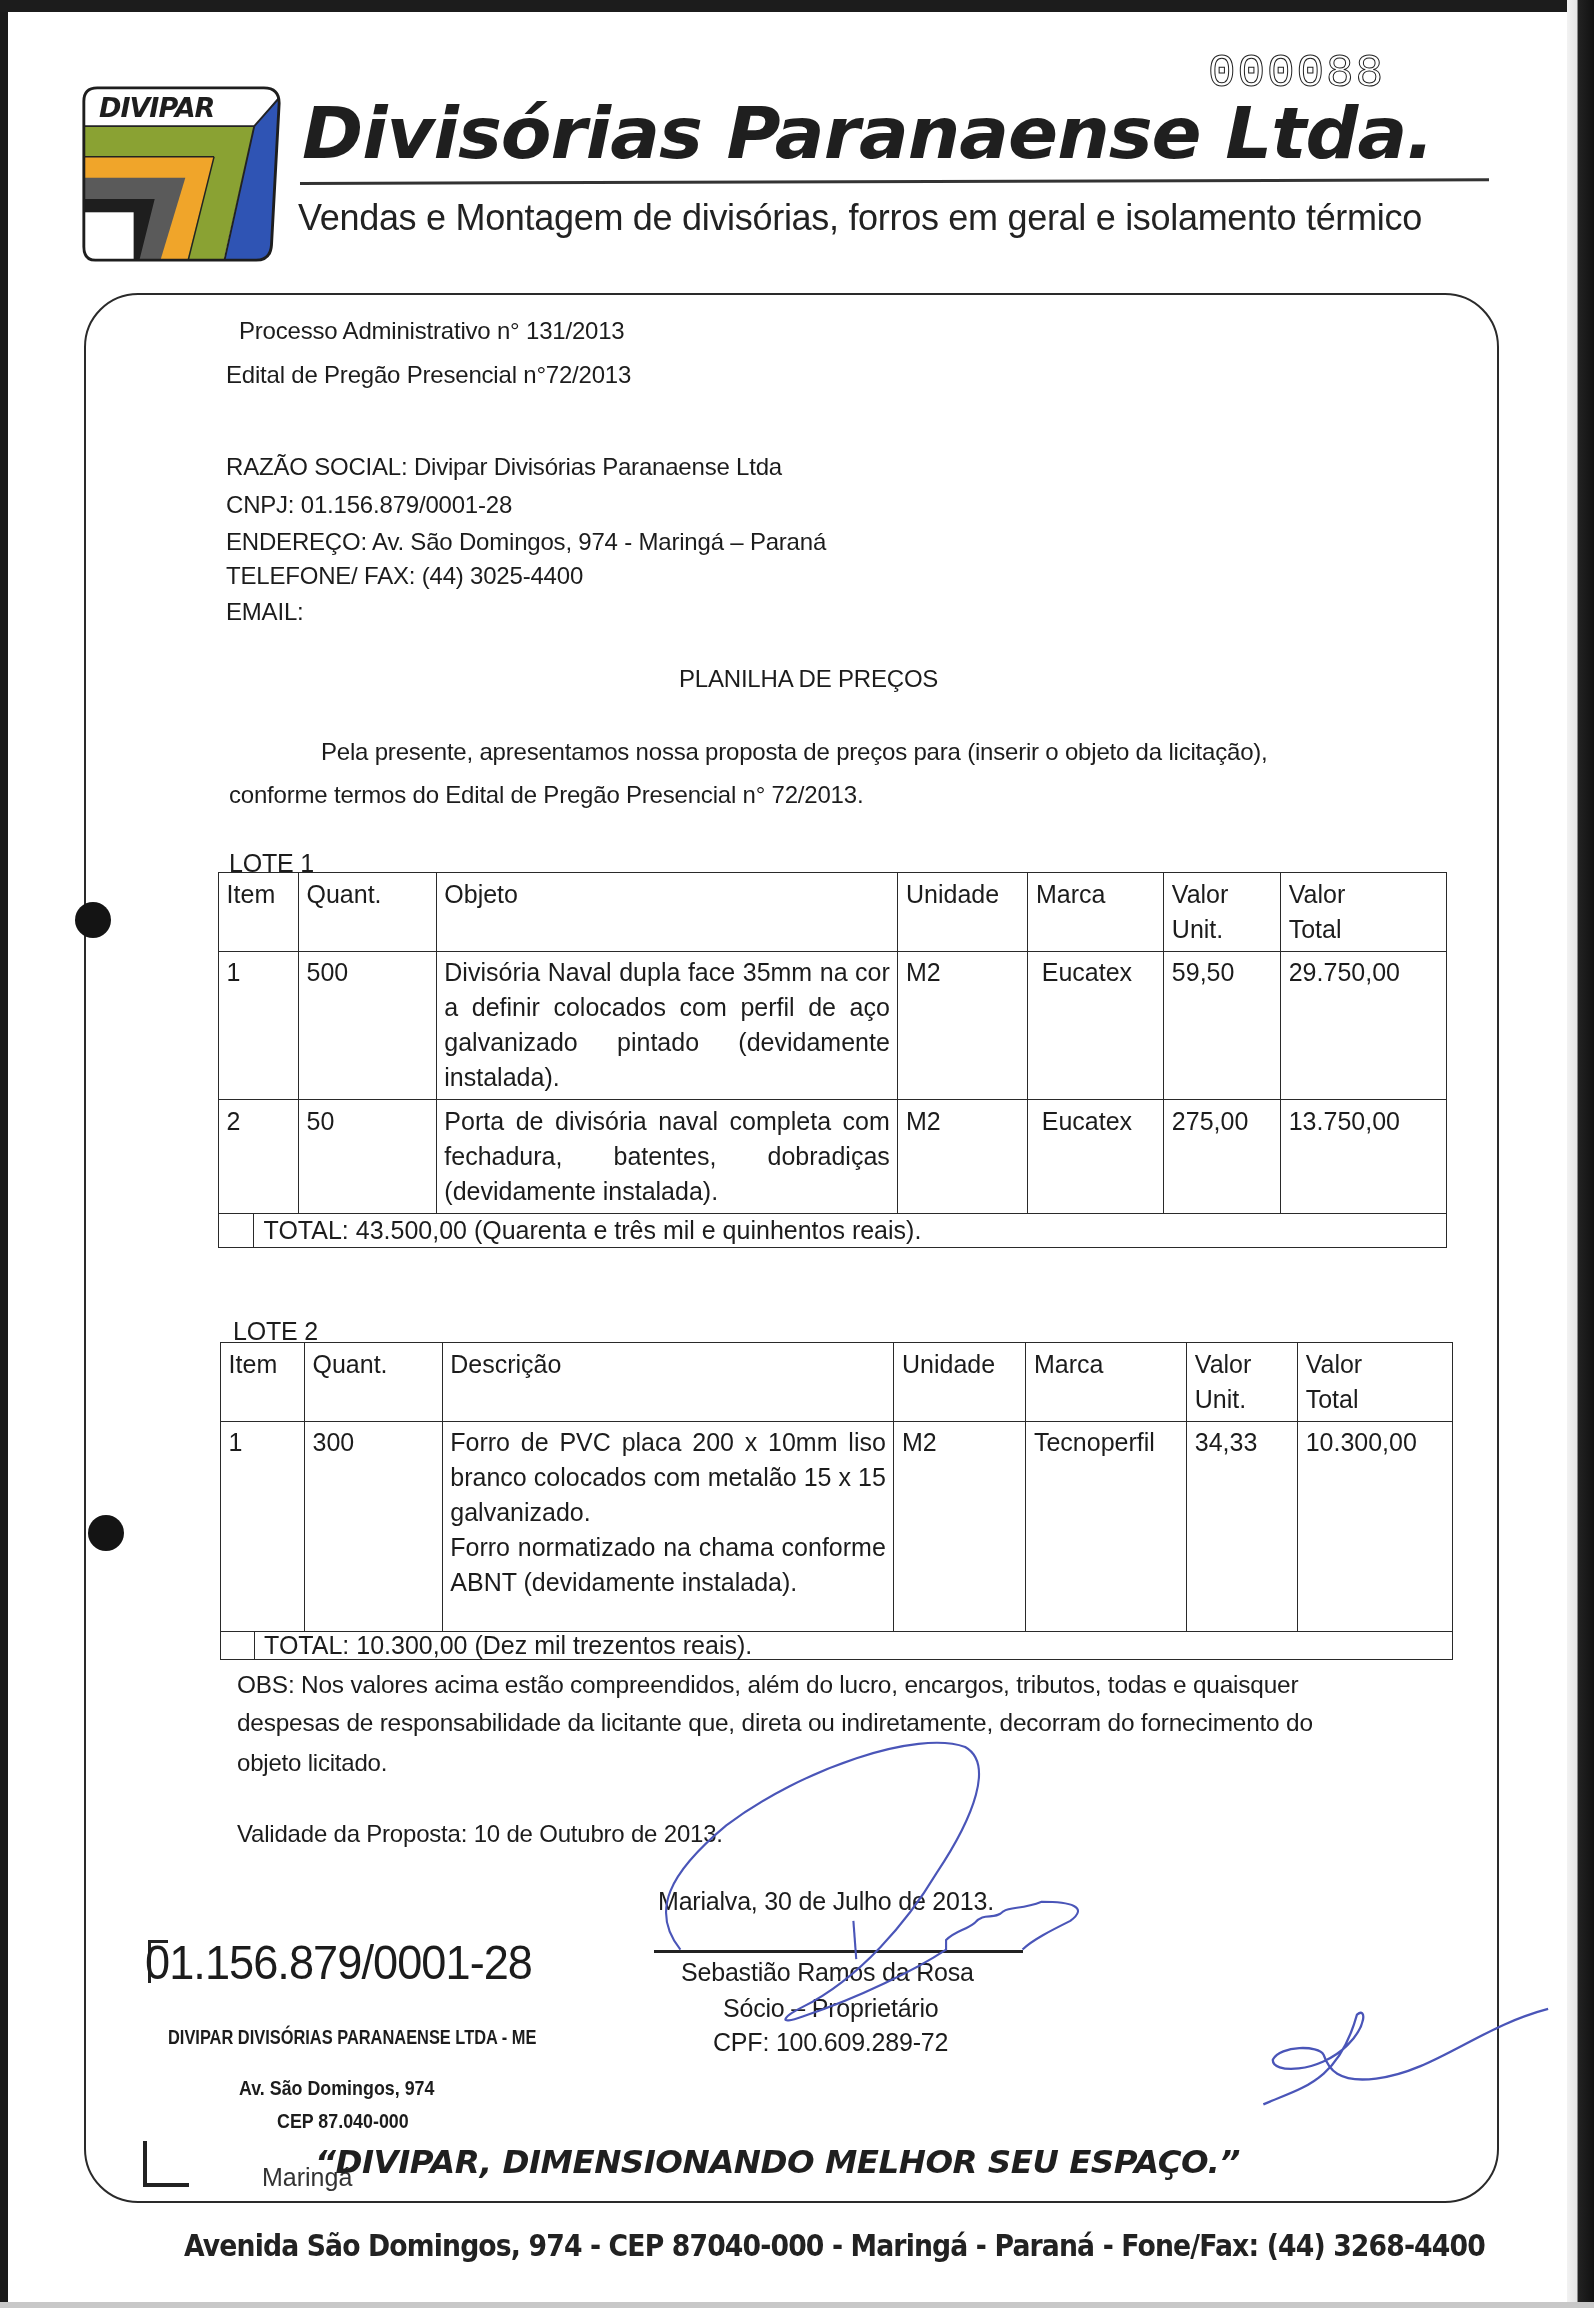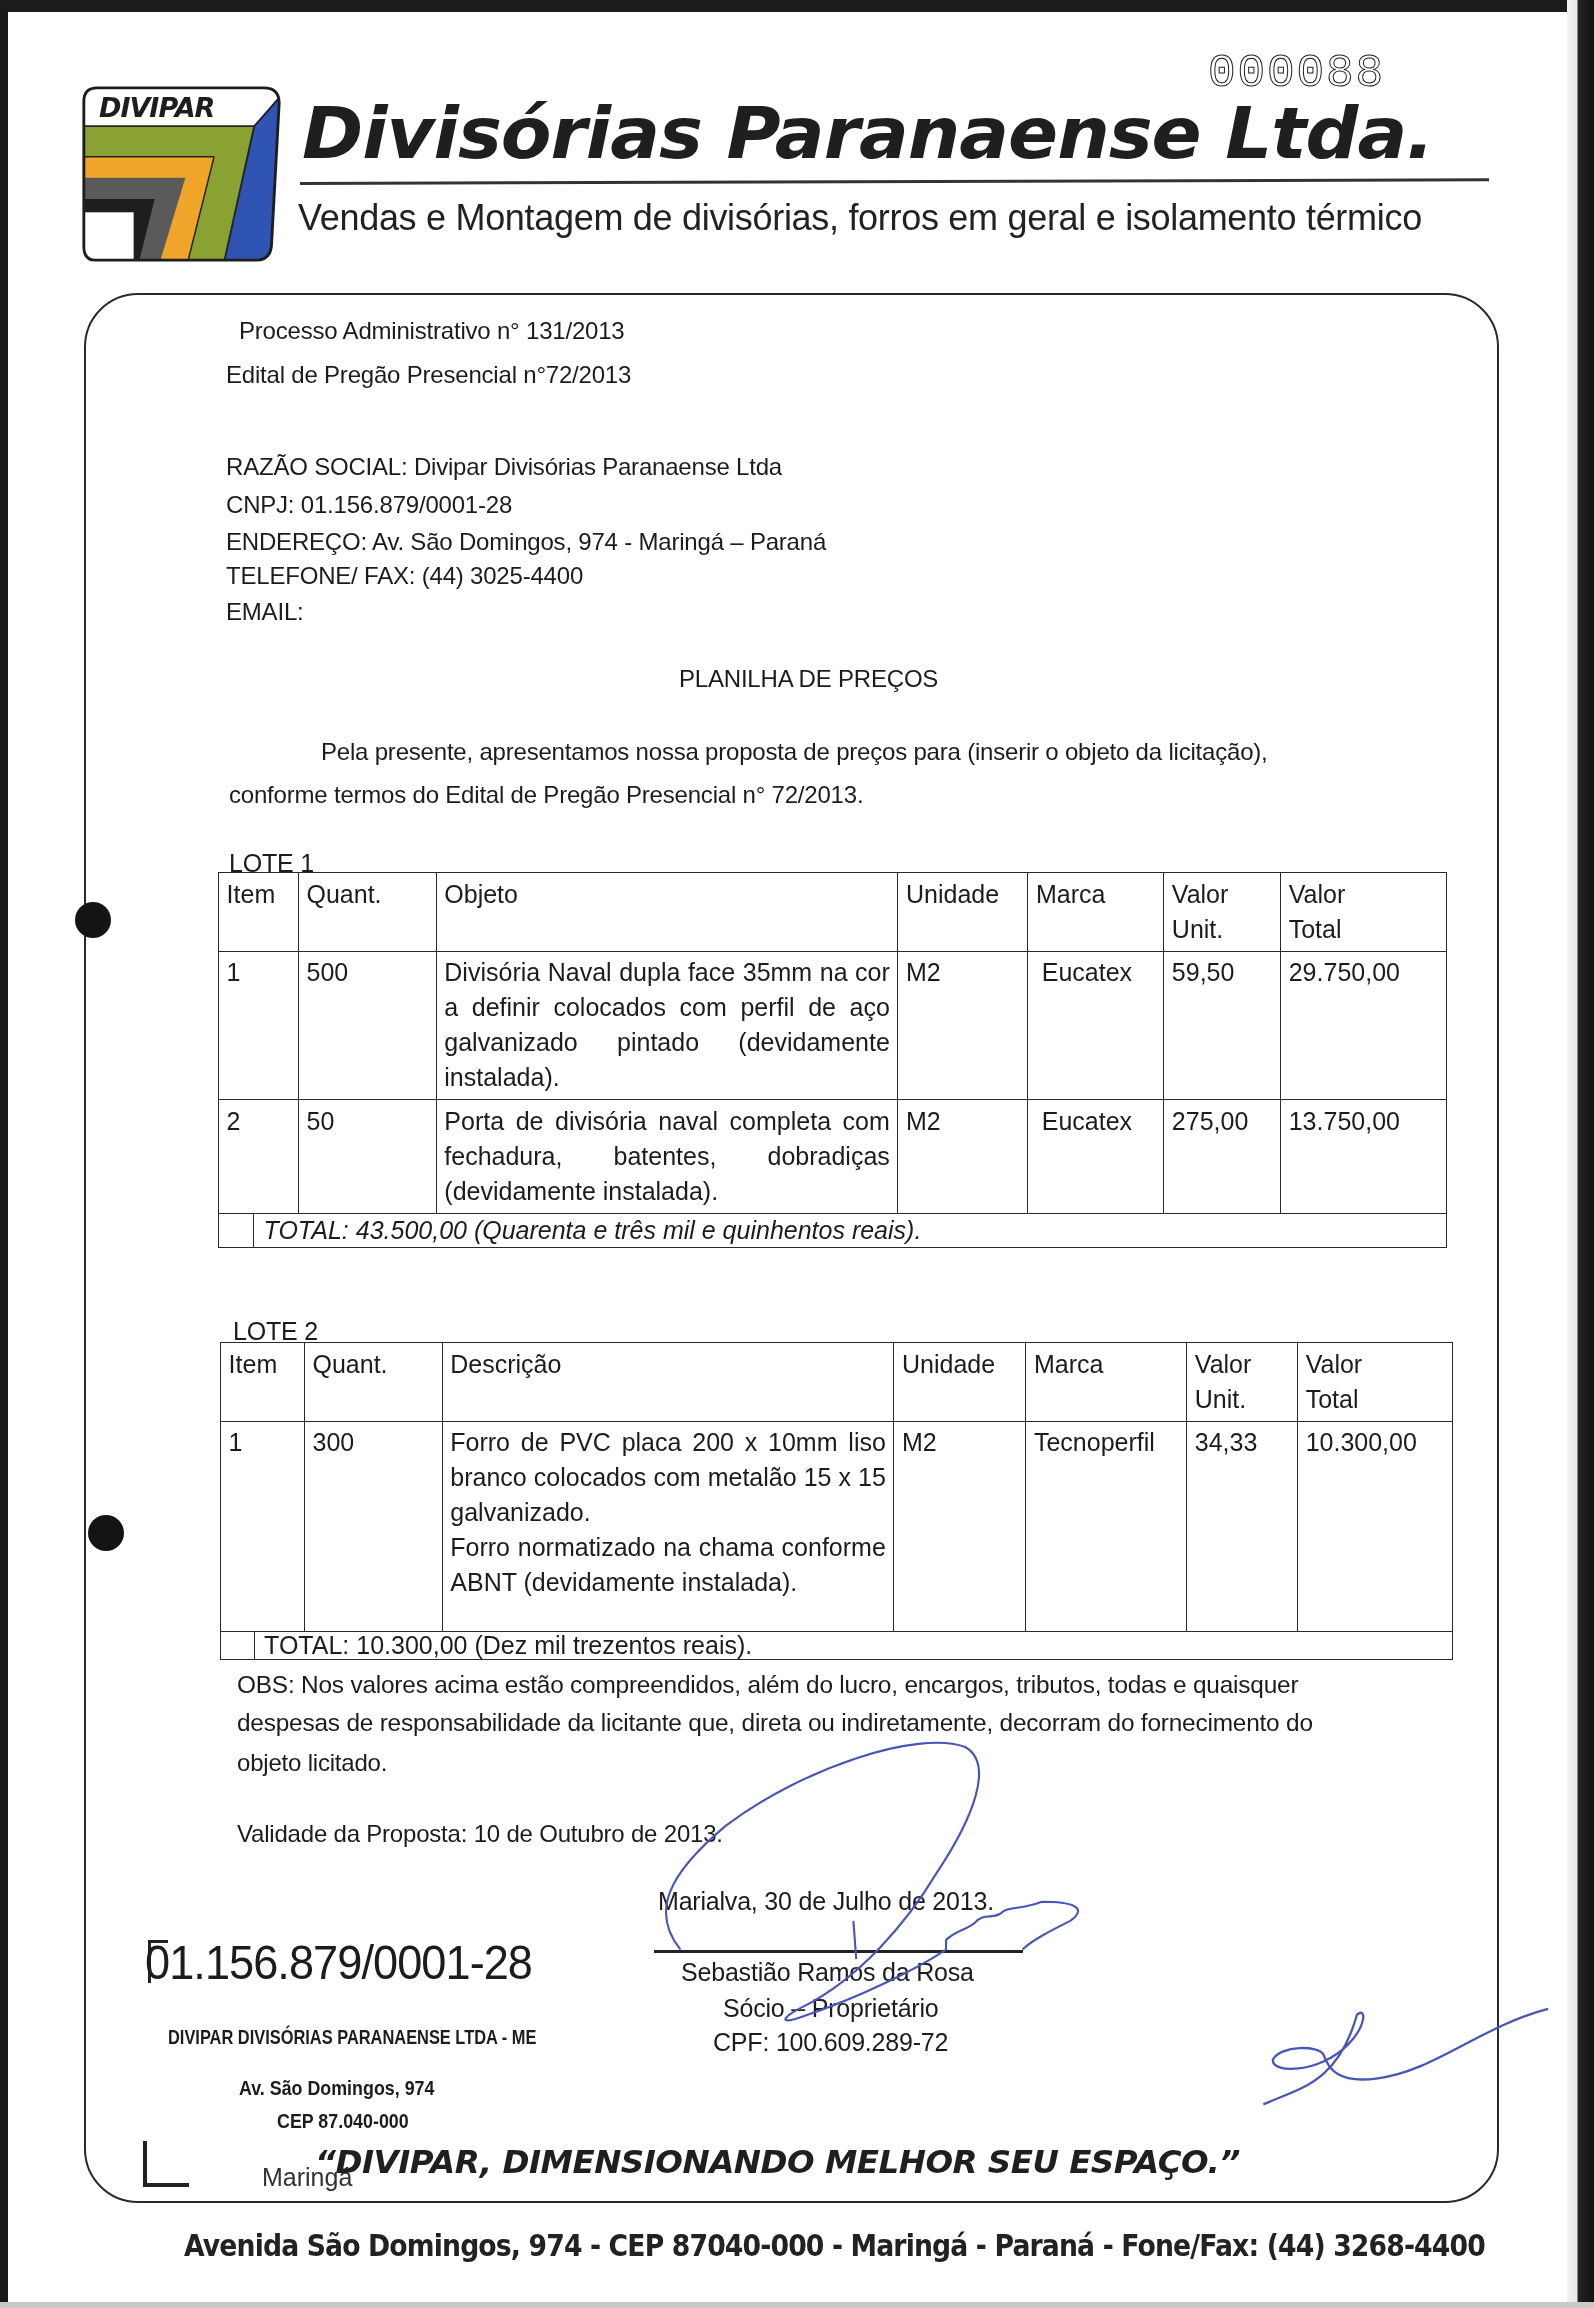--- a/index.html
+++ b/index.html
@@ -135,21 +135,21 @@
     <td>2</td>
     <td>50</td>
     <td class="just">Porta de divisória naval completa com fechadura, batentes, dobradiças (devidamente instalada).</td>
     <td>M2</td>
     <td style="padding-left:13.4px;">Eucatex</td>
     <td>275,00</td>
     <td>13.750,00</td>
   </tr>
   <tr>
     <td colspan="7" class="tot-blank">
-      <div style="display:flex;font-style:italic;">
+      <div style="display:flex;">
         <div style="width:34px;border-right:1.9px solid #2a2a2a;"></div>
         <div style="padding:1.9px 9.6px;line-height:29px;">TOTAL: 43.500,00 (Quarenta e três mil e quinhentos reais).</div>
       </div>
     </td>
   </tr>
 </tbody>
   </table>
 
 <div class="txt" style="left:233px;top:1317px;font-size:25px;">LOTE 2</div>
 <table class="lote" style="left:220px;top:1342px;width:1233px;">

